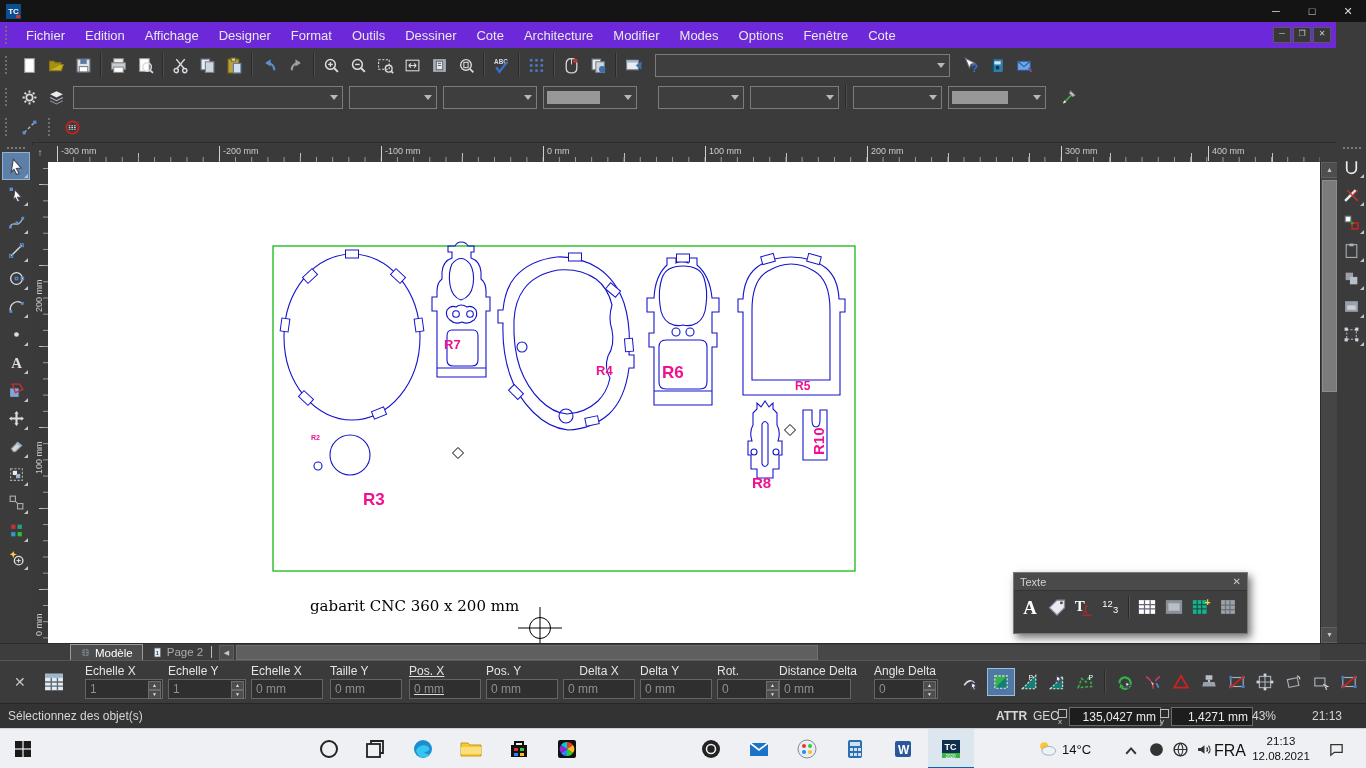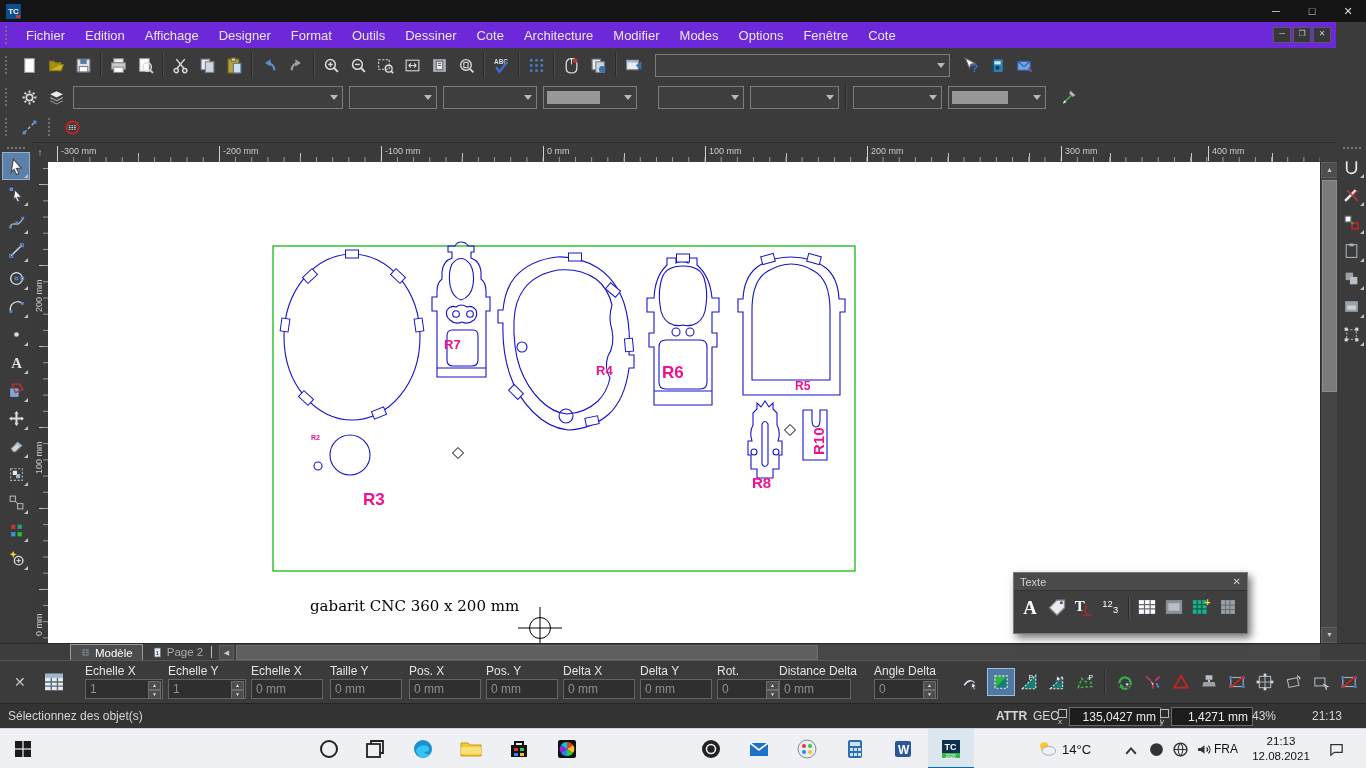--- a/index.html
+++ b/index.html
@@ -87,21 +87,21 @@
   .tkbtn svg{width:24px;height:24px;}
   .tkbtn.active{background:#dce6ef;box-shadow:inset 0 -2px 0 #0067b8;}
   #startbtn{left:0;}
   #searchbox{position:absolute;left:48px;top:5px;width:252px;height:28px;background:#fff;border:1px solid #767676;display:flex;align-items:center;padding:0 8px;gap:8px;}
   #searchbox svg{width:15px;height:15px;flex:none;}
   #searchbox input{border:none;outline:none;font-size:13px;color:#333;width:100%;background:transparent;font-family:"Liberation Sans",sans-serif;}
   #weather{position:absolute;left:1036px;top:0;height:40px;display:flex;align-items:center;gap:4px;font-size:13px;color:#111;}
   #weather svg{width:22px;height:22px;}
   .traybtn{position:absolute;top:8px;width:24px;height:24px;display:flex;align-items:center;justify-content:center;}
   .traybtn svg{width:17px;height:17px;}
-  #lang{position:absolute;left:1214px;top:13px;font-size:12px;color:#111;}
+  #lang{position:absolute;left:1214px;top:13px;font-size:16px;color:#111;}
   #clock{position:absolute;left:1248px;top:5px;width:66px;text-align:center;font-size:11.5px;line-height:15px;color:#111;}
   
   #textepal{left:1013px;top:572px;width:233px;height:60px;background:#3f3f3f;border:1px solid #787878;box-shadow:3px 4px 8px rgba(0,0,0,.55);}
   #tphead{height:17px;background:#4a4a4a;display:flex;align-items:center;padding:0 6px;font-size:11px;color:#d2d2d2;border-bottom:1px solid #333;}
   #tpclose{margin-left:auto;font-size:10px;color:#ccc;}
   #tpbody{display:flex;align-items:center;padding:3px 4px;gap:3px;}
   .tpbtn{width:24px;height:26px;display:flex;align-items:center;justify-content:center;}
   .tpbtn svg{width:20px;height:20px;}
   .tpsep{width:0;height:22px;border-left:1px solid #2a2a2a;border-right:1px solid #555;margin:0 2px;}
 </style>
@@ -833,29 +833,29 @@
             </div></div>
         </div>
         <div class="fld" style="left: 251px;">
           <div class="flabel">Echelle X</div>
           <div class="finput" style="width: 66px;">0 mm</div>
         </div>
         <div class="fld" style="left: 330px;">
           <div class="flabel">Taille Y</div>
           <div class="finput" style="width: 66px;">0 mm</div>
         </div>
-        <div class="fld" style="left: 409px;">
+        <div class="fld" style="left: 409px; text-decoration: underline;">
           <div class="flabel">Pos. X</div>
           <div class="finput" style="width: 66px;">0 mm</div>
         </div>
         <div class="fld" style="left: 486px;">
           <div class="flabel">Pos. Y</div>
           <div class="finput" style="width: 66px;">0 mm</div>
         </div>
-        <div class="fld" style="left: 563px;">
+        <div class="fld" style="left: 563px; text-align: center;">
           <div class="flabel">Delta X</div>
           <div class="finput" style="width: 66px;">0 mm</div>
         </div>
         <div class="fld" style="left: 640px;">
           <div class="flabel">Delta Y</div>
           <div class="finput" style="width: 66px;">0 mm</div>
         </div>
         <div class="fld" style="left: 717px;">
           <div class="flabel">Rot.</div>
           <div class="finput" style="width: 58px;">0<div class="spin">

